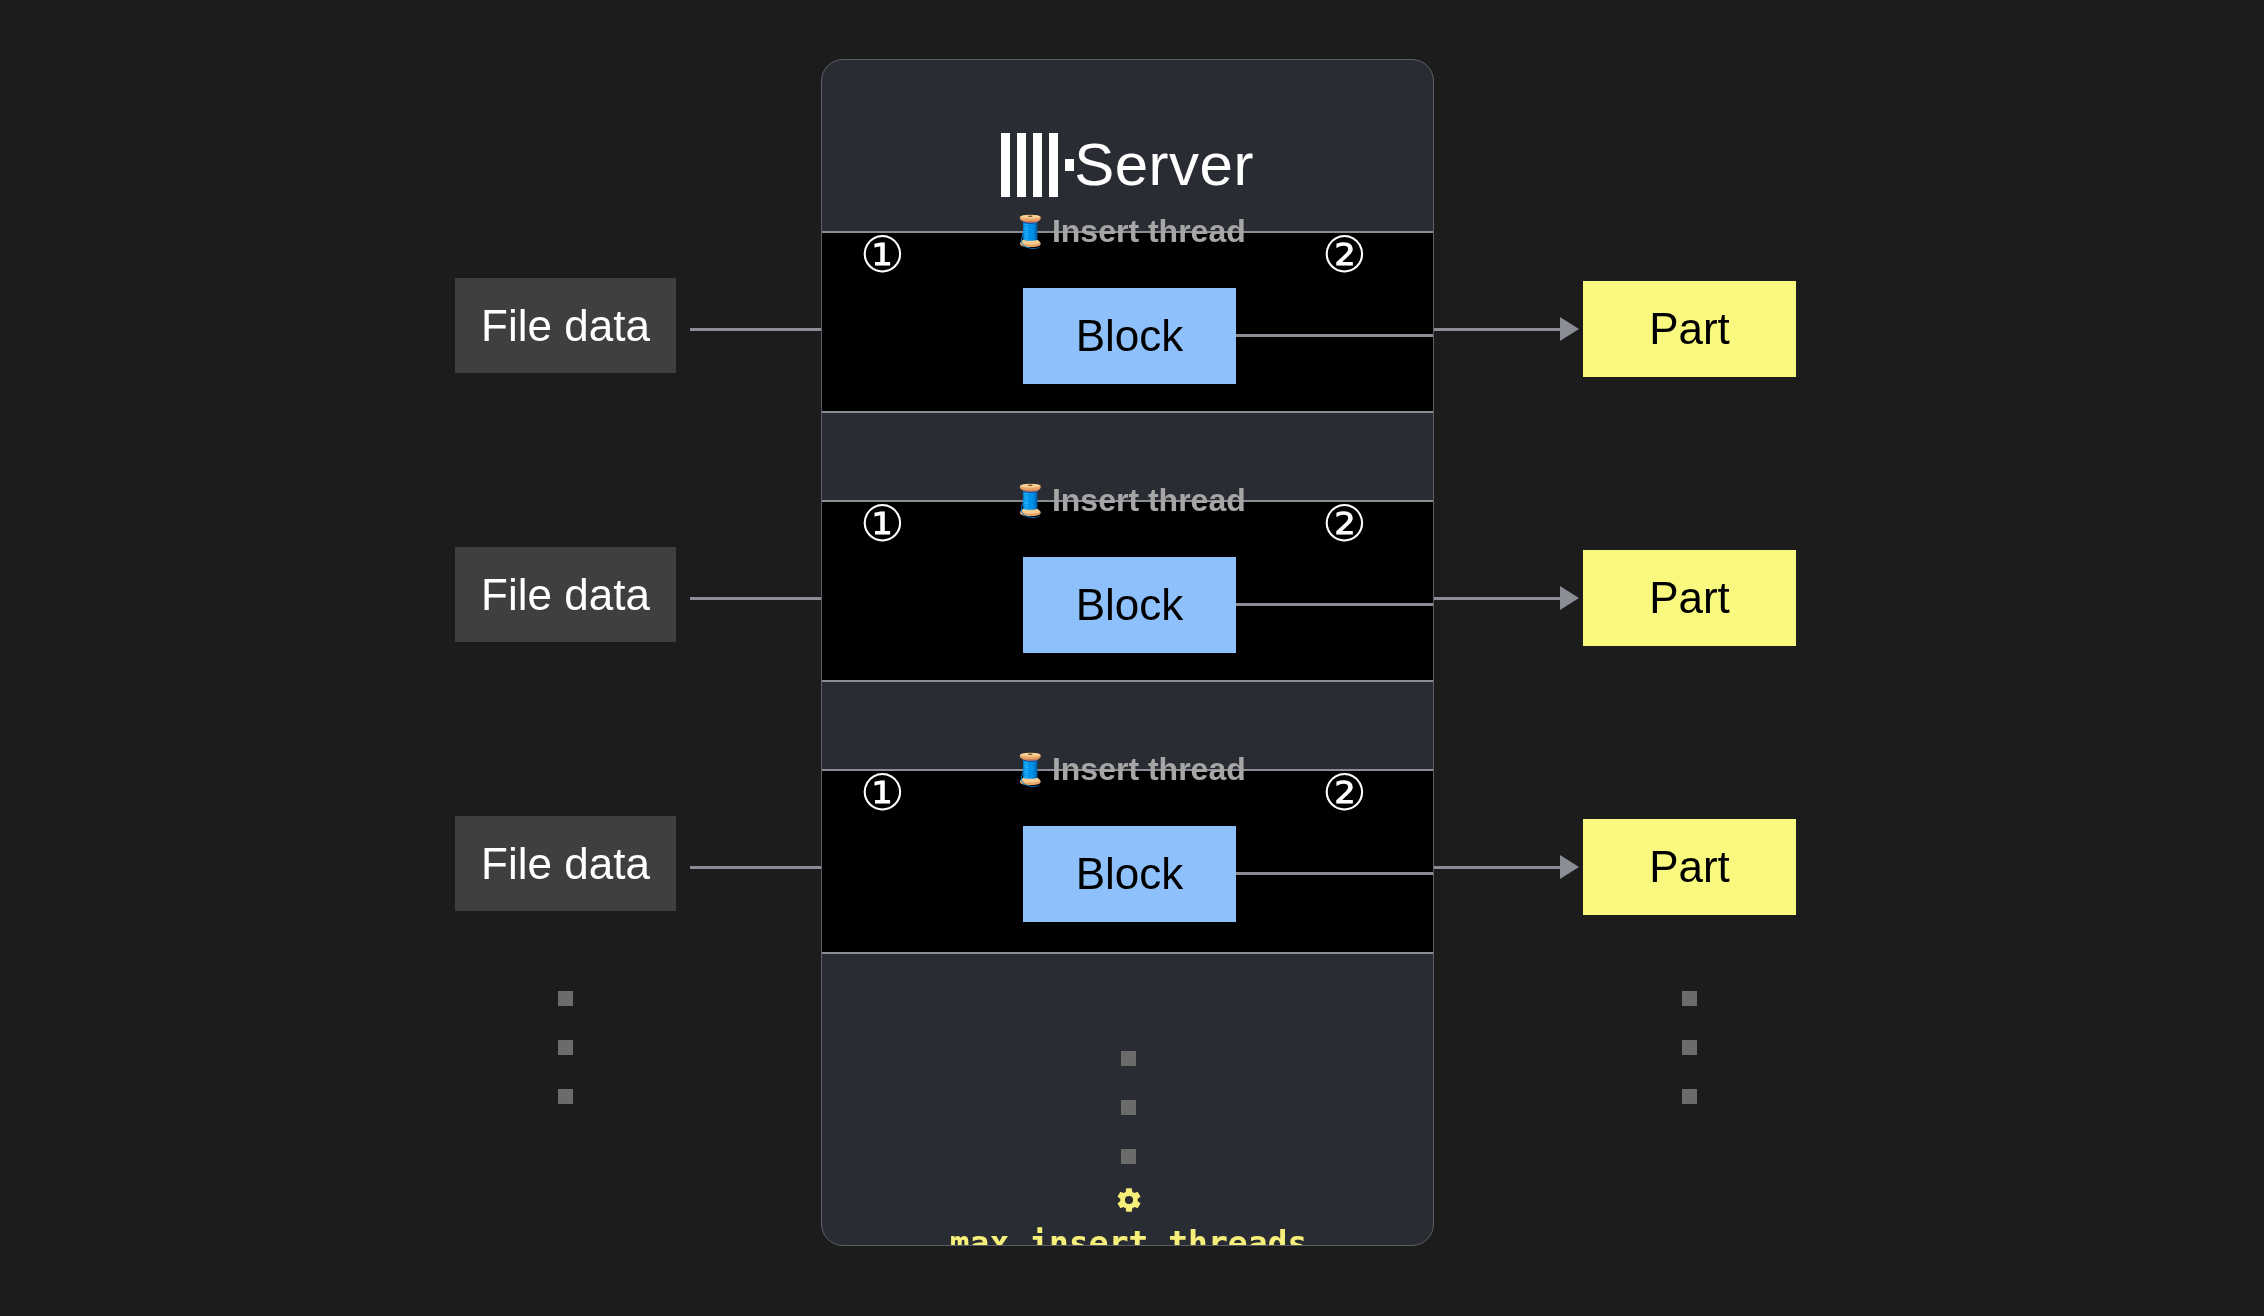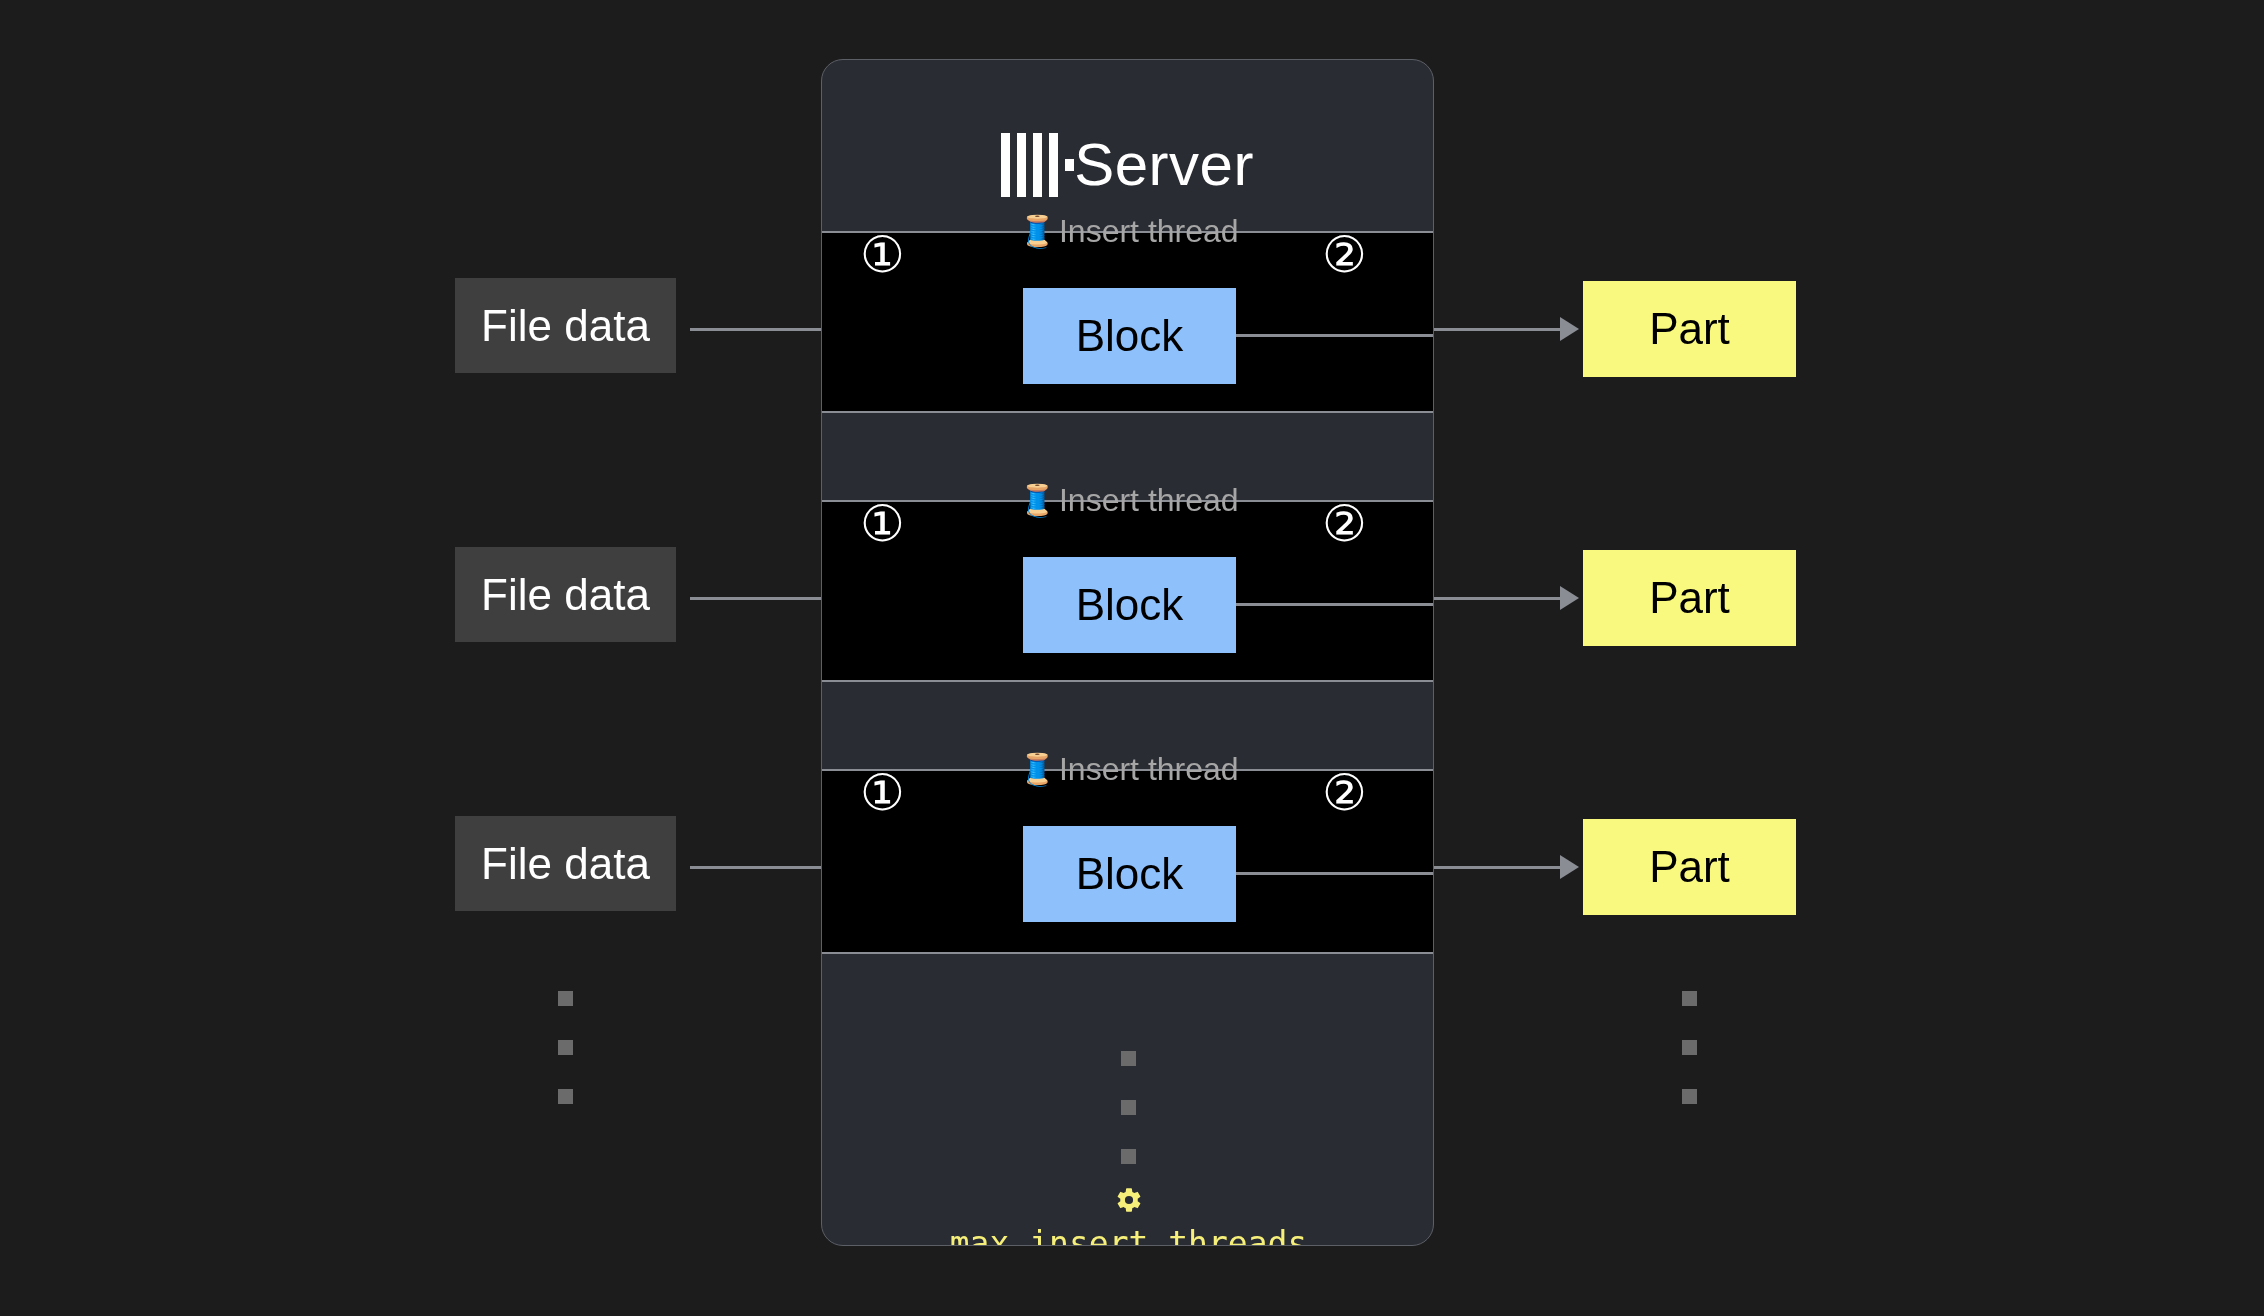--- a/index.html
+++ b/index.html
@@ -51,20 +51,21 @@
     left:0; width:613px;
     display:flex; align-items:center; justify-content:center;
     gap:2px;
     height:40px;
     pointer-events:none;
   }
   .thread-label .spool { font-size:31px; line-height:1; }
   .thread-label .txt {
     color:#a6a6a6; font-size:32px; line-height:1;
     background:transparent;
+    font-weight:bold;
   }
   .tl1 { top:151px; }
   .tl2 { top:420px; }
   .tl3 { top:689px; }
 
   
   .circ {
     position:absolute;
     color:#ffffff;
     font-size:50px;
@@ -100,21 +101,21 @@
   .lo3 { top:812px; }
 
   
   .dots-col { position:absolute; display:flex; flex-direction:column; align-items:center; gap:34px; }
   .dots-col .sq { width:15px; height:15px; background:#6b6b6b; }
   .dots-card { left:299px; top:991px; }
 
   
   .setting {
     position:absolute; left:0; width:613px; top:1126px;
-    display:flex; flex-direction:column; align-items:center; gap:10px;
+    display:flex; flex-direction:column; align-items:center; gap:10px;font-weight:bold;
   }
   .setting .gear { width:28px; height:28px; }
   .setting .name {
     color:#f6f07a;
     font-family:"DejaVu Sans Mono", monospace;
     font-size:33px;
     letter-spacing:0px;
   }
 
   

